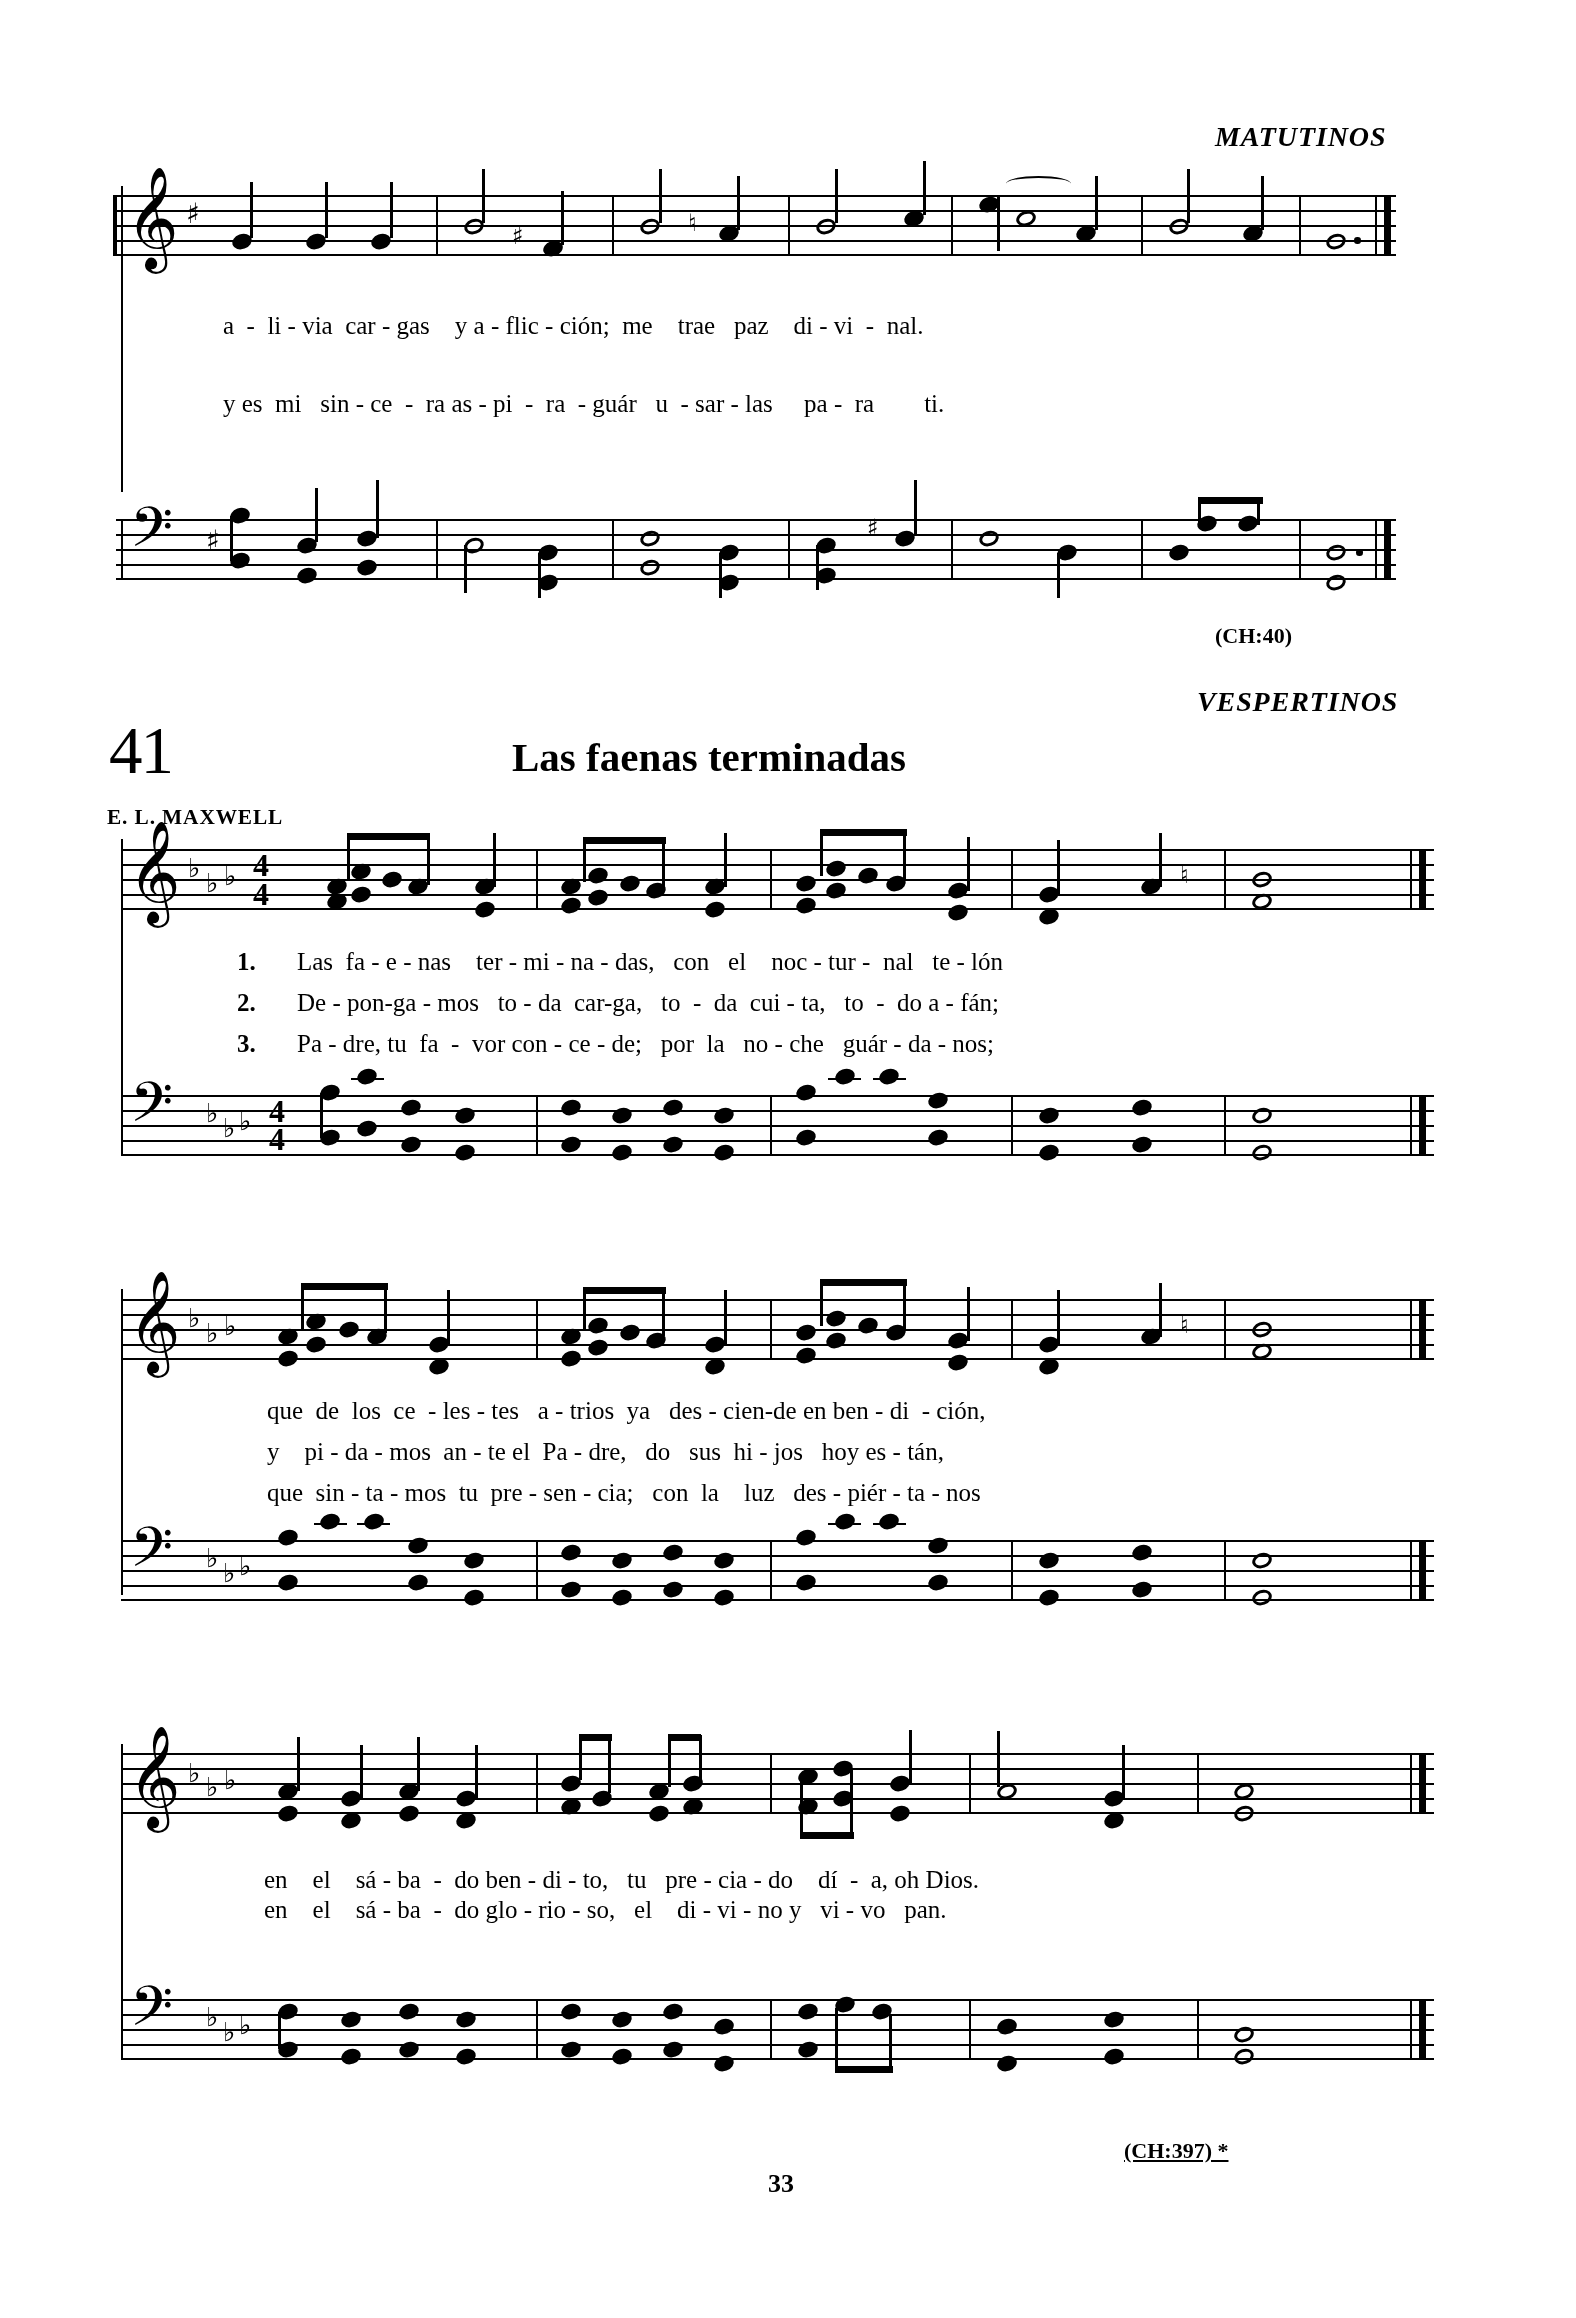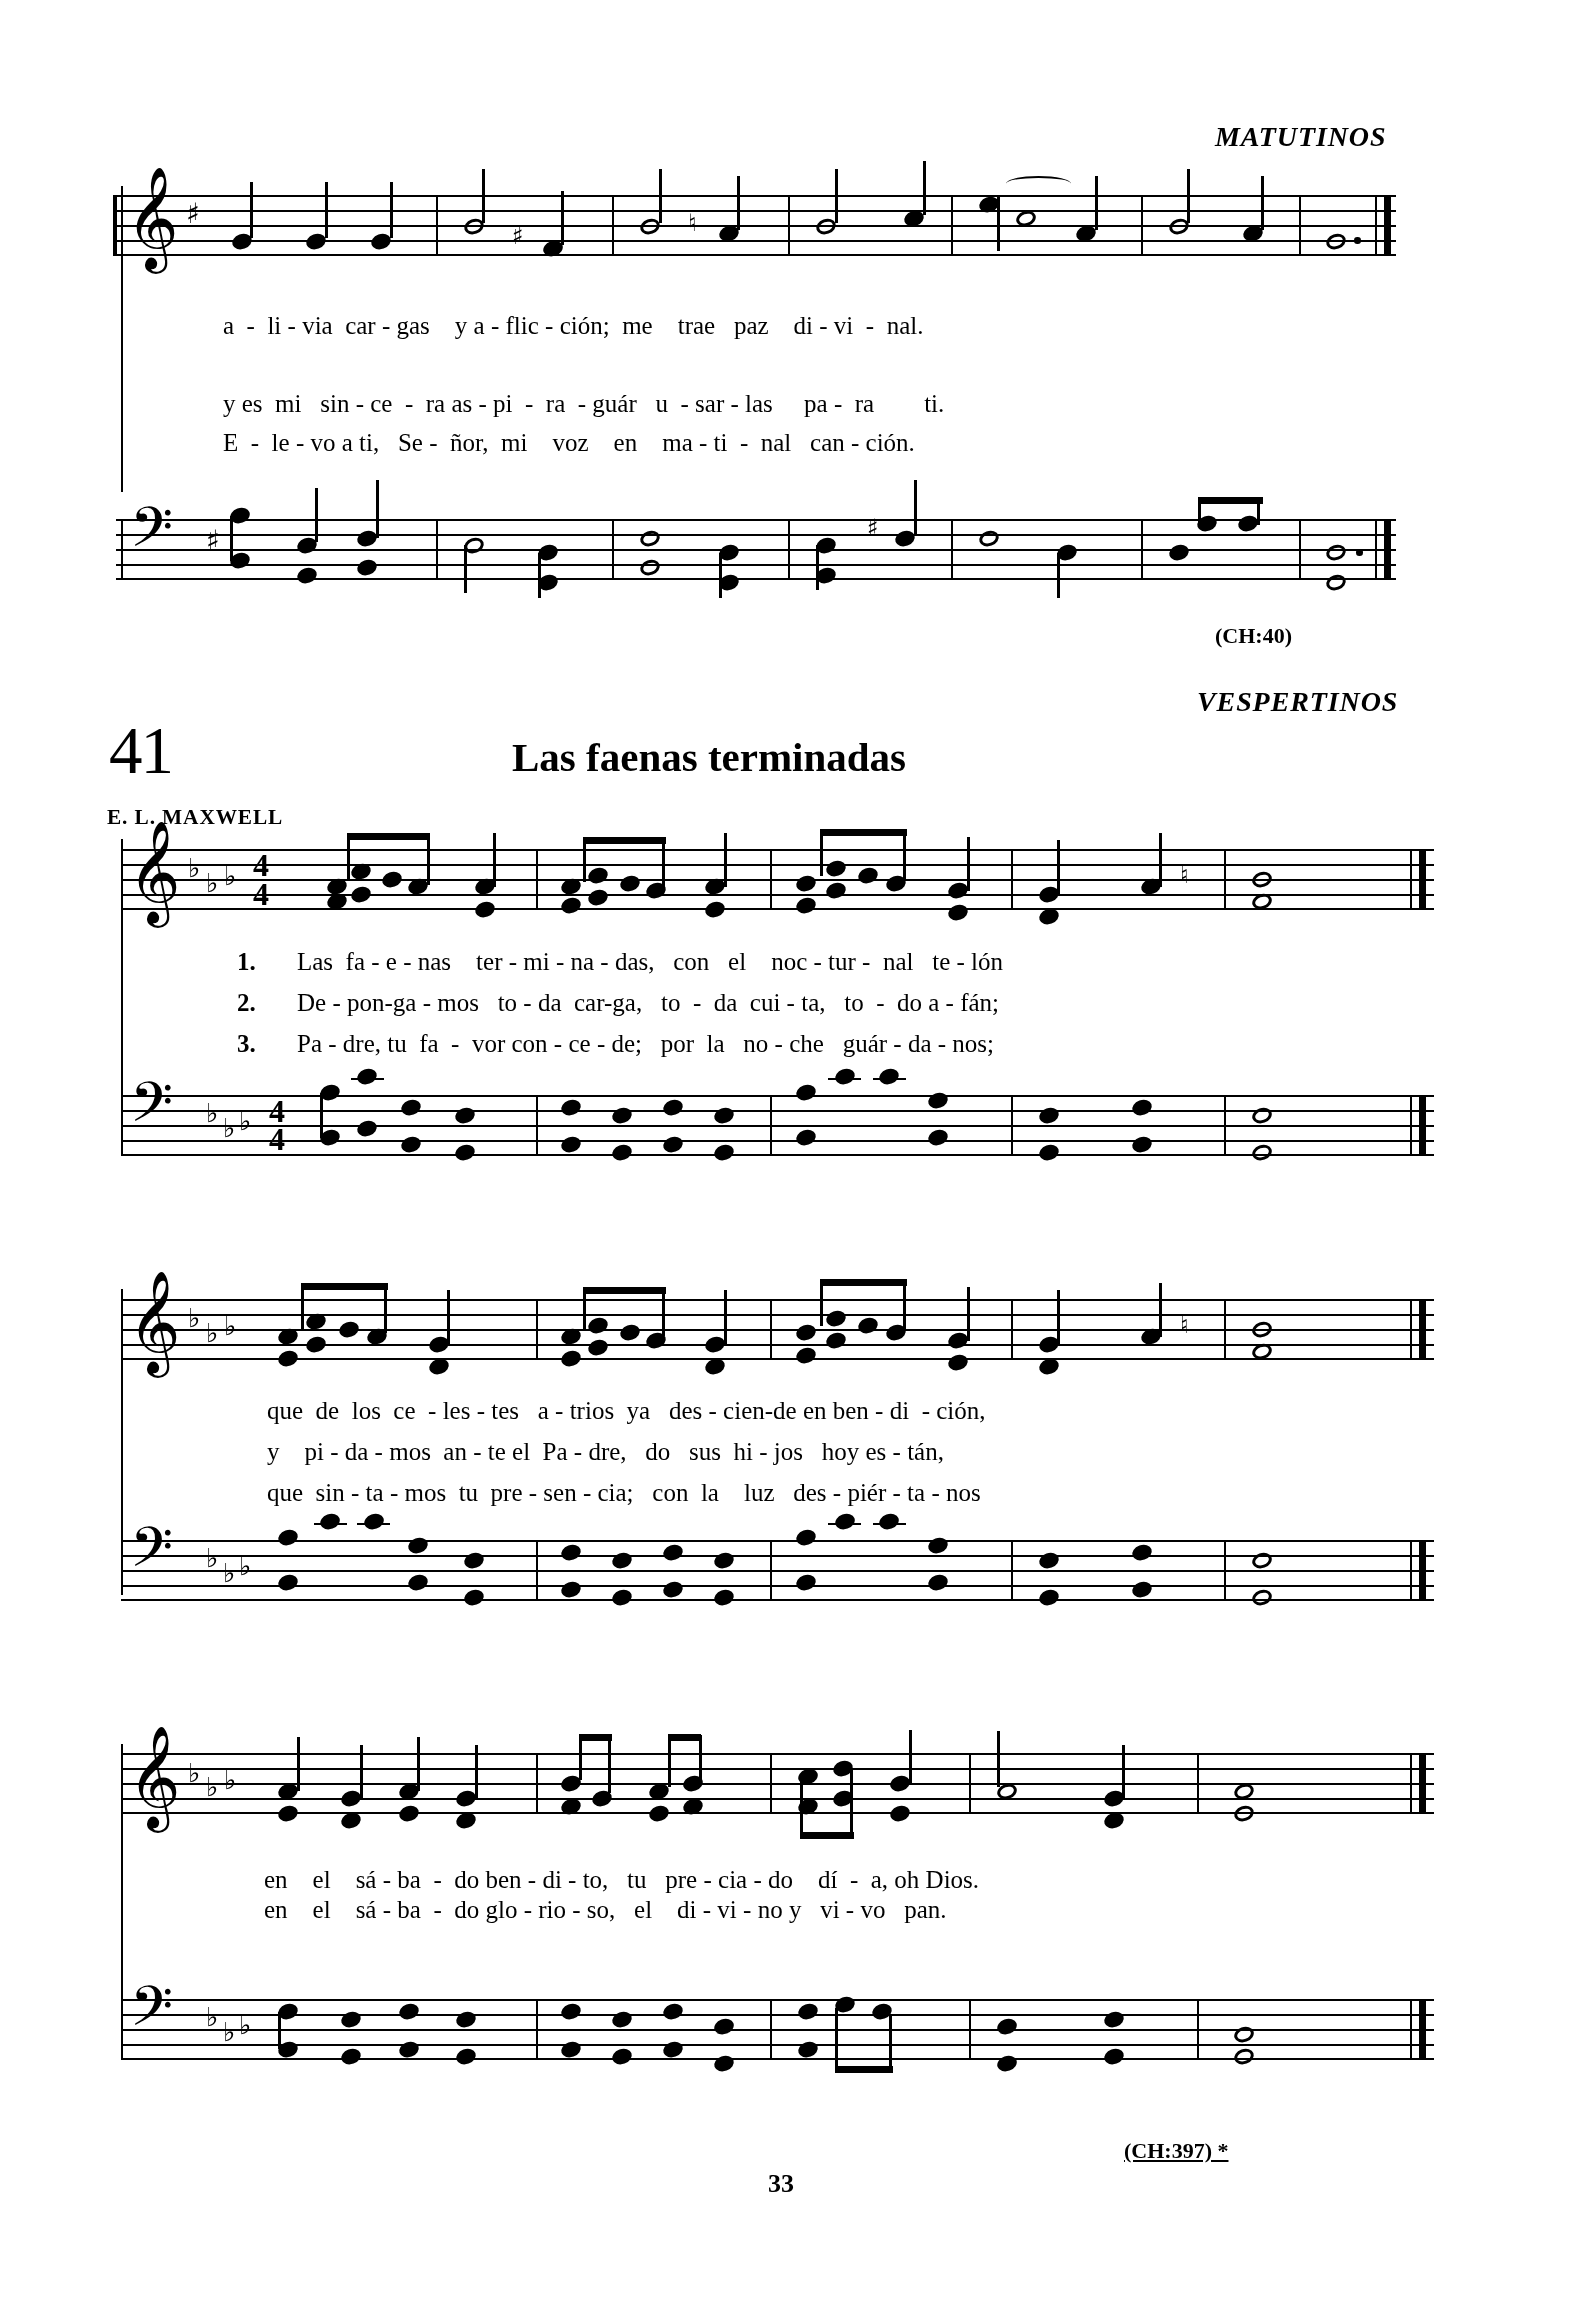--- a/index.html
+++ b/index.html
@@ -253,21 +253,20 @@
 
     <div class="note hollow" style="left:1326px; top:234px;"></div>
     <div class="dot" style="left:1354px; top:237px;"></div>
 
     <div class="barline" style="left:1375px; top:195px; height:61px;"></div>
     <div class="barline thick" style="left:1384px; top:195px; height:61px;"></div>
   </div>
 
   <div class="lyric-line" style="left:223px; top:312px;">a  -  li - via  car - gas    y a - flic - ción;  me    trae   paz    di - vi  -  nal.</div>
   <div class="lyric-line" style="left:223px; top:390px;">y es  mi   sin - ce  -  ra as - pi  -  ra  - guár   u  - sar - las     pa -  ra        ti.</div>
-  <div class="lyric-line" style="left:223px; top:429px;">E  -  le - vo a ti,   Se -  ñor,  mi    voz    en    ma - ti  -  nal   can - ción.</div>
 
   <div class="system">
     <div class="staff" style="left:116px; top:519px; width:1280px; height:61px;">
       <div class="ln" style="top:0px;"></div>
       <div class="ln" style="top:15px;"></div>
       <div class="ln" style="top:30px;"></div>
       <div class="ln" style="top:45px;"></div>
       <div class="ln" style="top:59px;"></div>
     </div>
     <div class="barline" style="left:121px; top:519px; height:61px;"></div>

